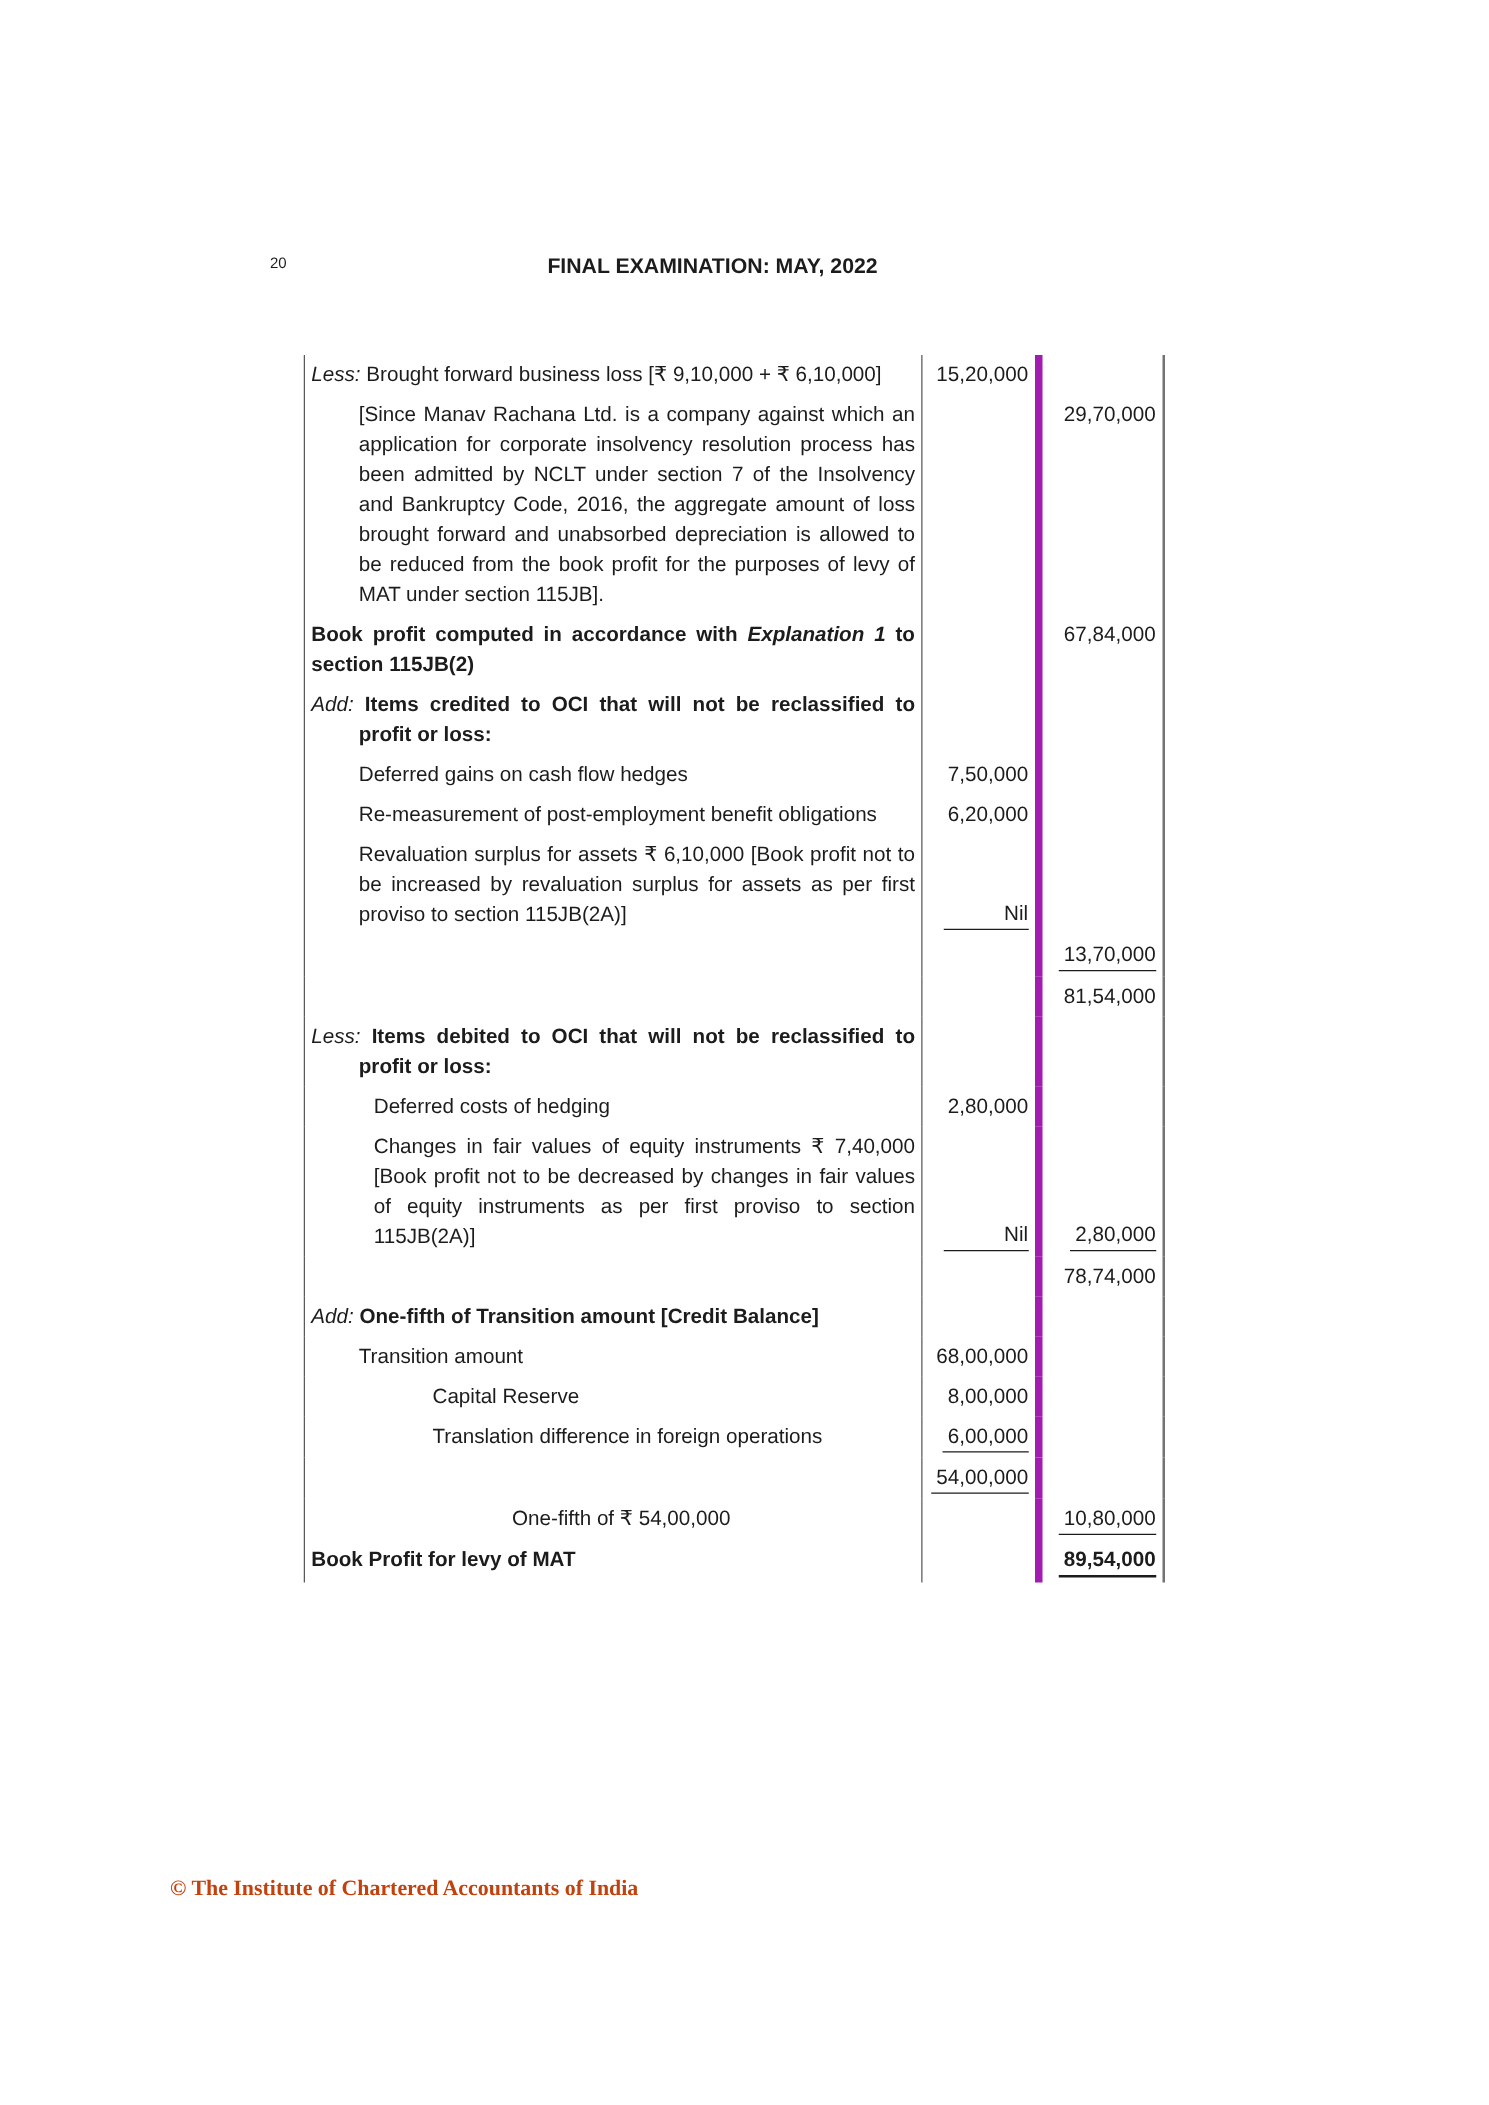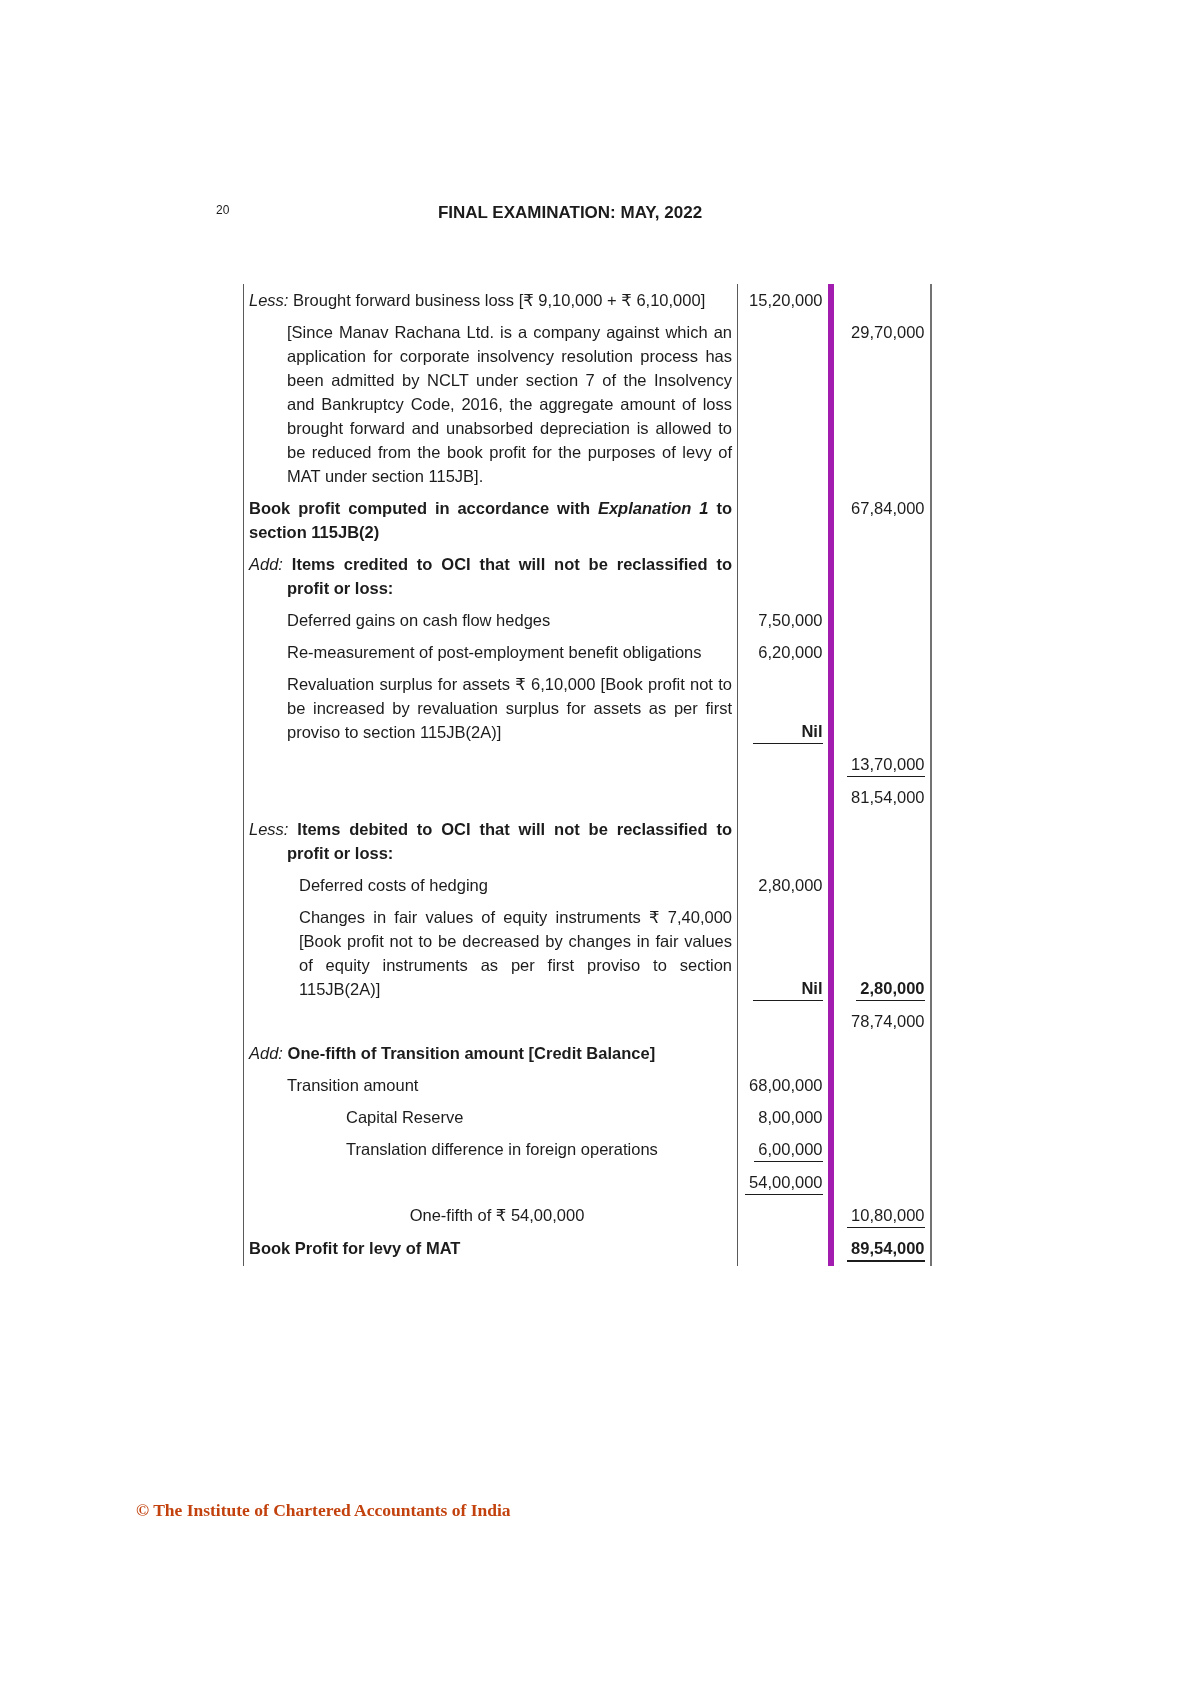--- a/index.html
+++ b/index.html
@@ -10,21 +10,21 @@
 
   .pageno{position:absolute;top:203px;left:216px;font-size:12px;font-weight:normal;}
   .htitle{position:absolute;top:203px;left:0;width:1140px;text-align:center;font-size:17px;font-weight:bold;}
 
   .stmt{position:absolute;top:264px;left:243px;width:687px;border-collapse:collapse;
         table-layout:fixed;font-size:16.5px;line-height:24px;margin-top:20px;}
   .stmt td{vertical-align:top;padding:4px 5px;}
   .stmt td.desc{border-left:1px solid #5a5a5a;border-right:1px solid #5a5a5a;}
   .stmt td.a1{border-right:6px solid #a21caf;}
   .stmt td.a2{border-right:2px solid #737373;}
-  .stmt td.vbot{vertical-align:bottom;font-weight:bold;}
+  .stmt td.vbot{vertical-align:bottom;}
 
   .amt{text-align:right;}
   .u{display:inline-block;border-bottom:1.5px solid #1c1c1c;padding-left:4px;}
   .u.thick{border-bottom-width:2px;}
   .nilpad{padding-left:48px;}
 
   .it{font-style:italic;}
   .b{font-weight:bold;}
   .bi{font-weight:bold;font-style:italic;}
   .just{text-align:justify;}

